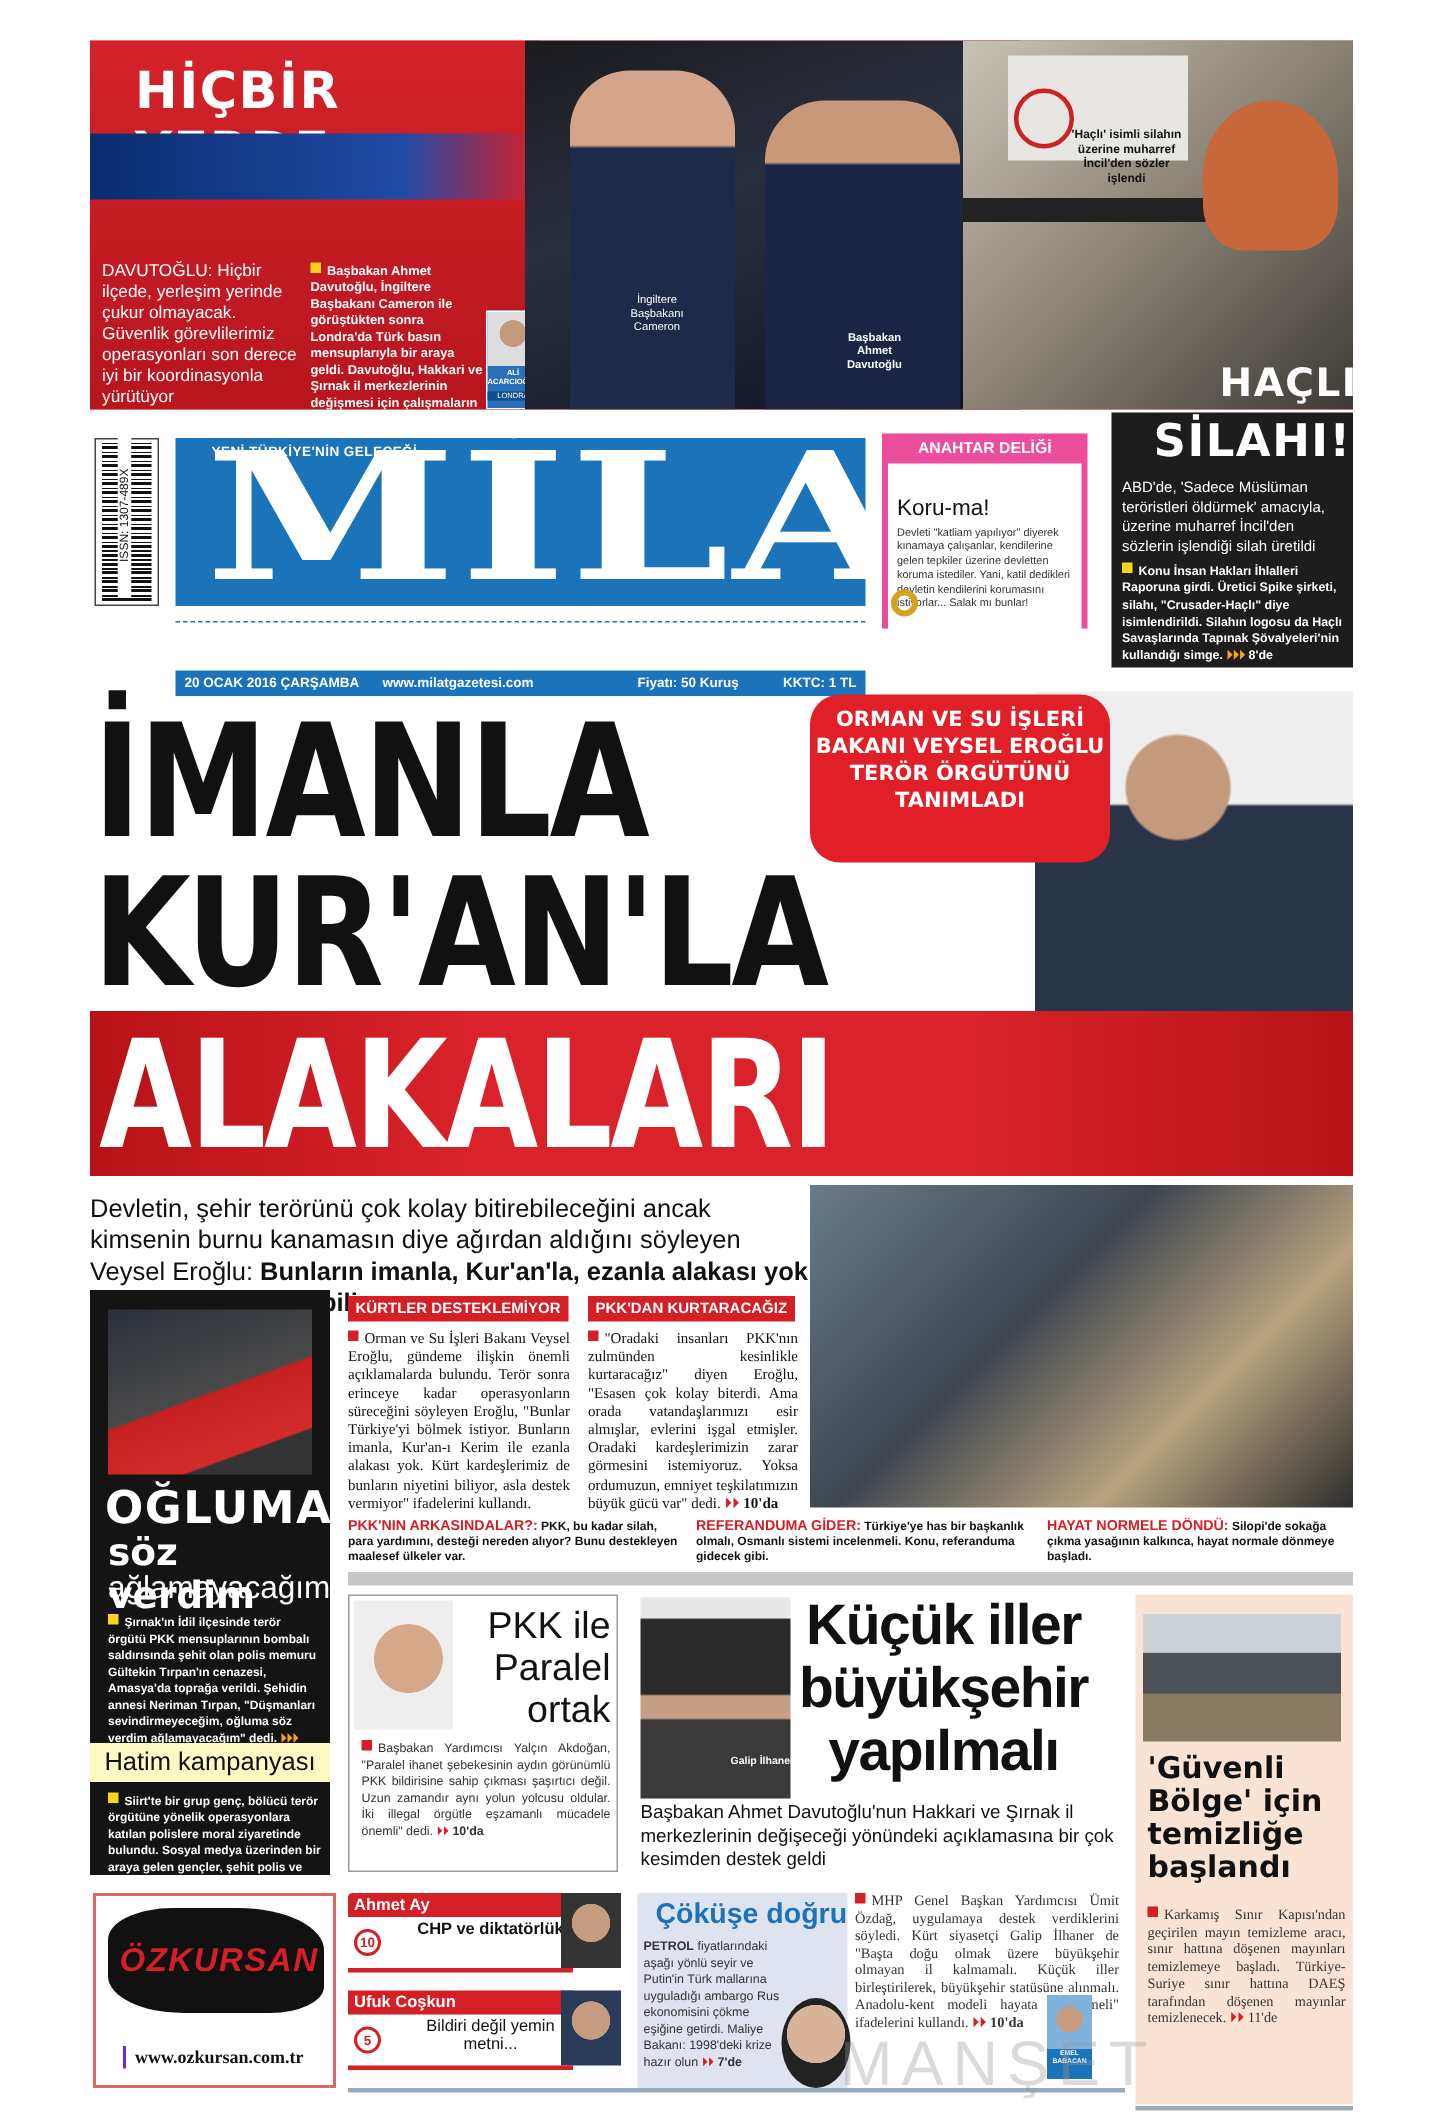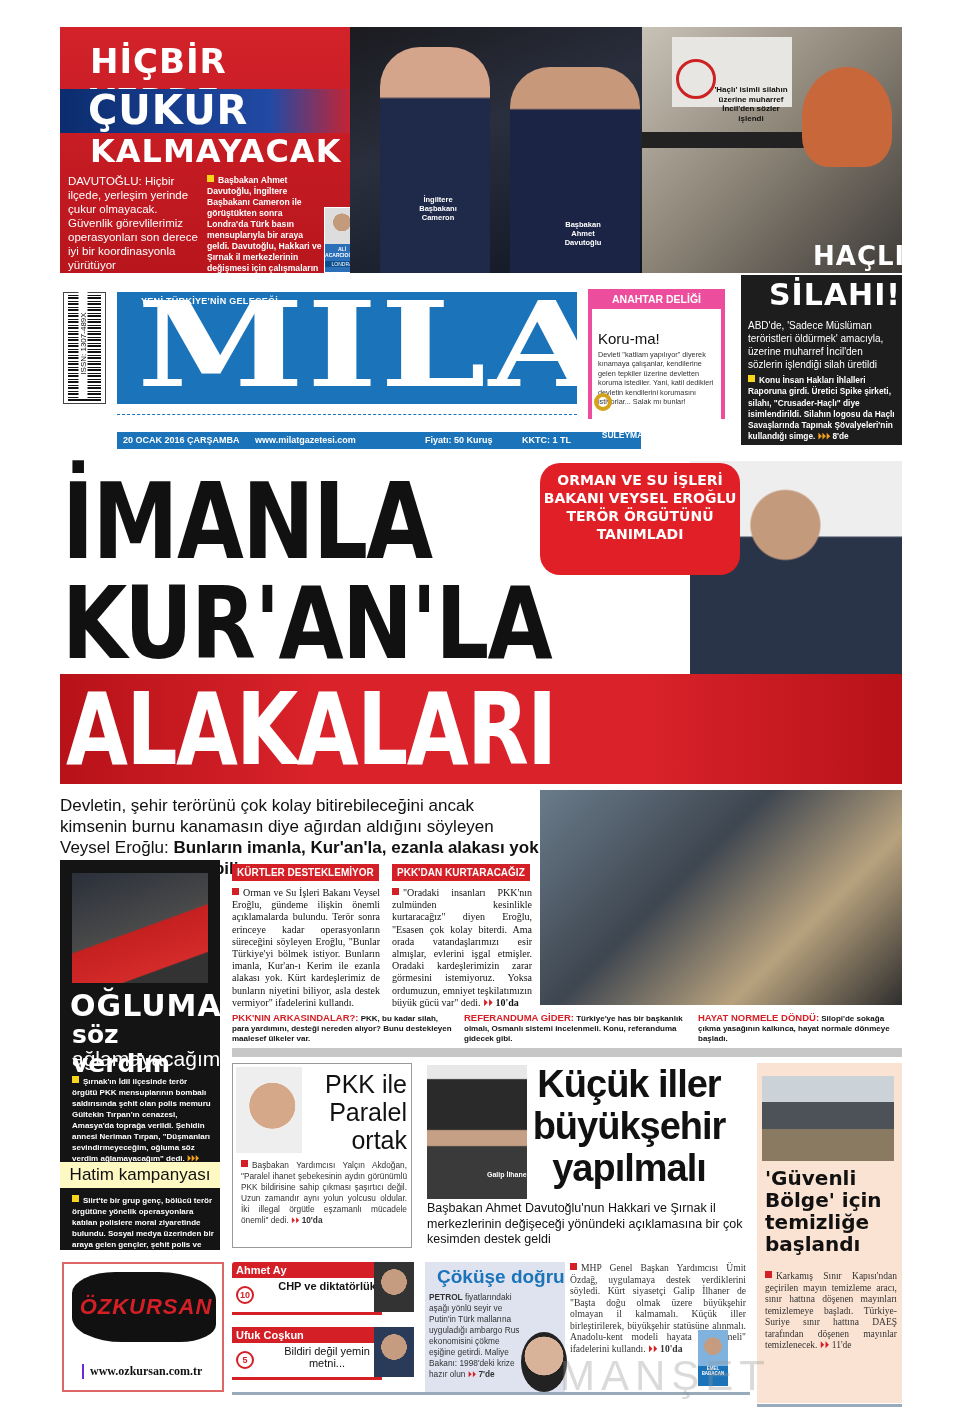--- a/index.html
+++ b/index.html
@@ -12,21 +12,21 @@
 
 #top{left:60px;top:27px;width:842px;height:246px;background:#d81f26;overflow:hidden}
 #top-left{left:0;top:0;width:300px;height:246px;background:linear-gradient(#d3222a,#b8151d)}
 .h-white{color:#fff;font-weight:900;font-family:"DejaVu Sans",sans-serif;letter-spacing:1px}
 #cukur-band{left:0;top:62px;width:300px;height:44px;background:linear-gradient(90deg,#0b2c6e,#214aa5 70%,#d81f26)}
 #photo-pm{left:290px;top:0;width:330px;height:246px;background:linear-gradient(160deg,#1b1b1f,#2a2f3e 40%,#0e1320)}
 #photo-gun{left:582px;top:0;width:260px;height:246px;background:linear-gradient(135deg,#c9c2b6,#8a8275 50%,#3d3a37)}
 #haclibox{left:681px;top:170px;width:161px;height:76px}
 
 #mast{left:117px;top:292px;width:460px;height:112px;background:#1b73ba}
-#datebar{left:117px;top:432px;width:524px;height:17px;background:#1b73ba;color:#fff;font-size:9px;font-weight:bold}
+#datebar{left:117px;top:447px;width:460px;height:17px;background:#1b73ba;color:#fff;font-size:9px;font-weight:bold}
 #issn{left:63px;top:292px;width:43px;height:112px;background:#fff;border:1px solid #444}
 #anahtar{left:588px;top:289px;width:137px;height:130px;background:#ec4d9c;padding:4px}
 #silahi{left:741px;top:275px;width:161px;height:170px;background:#1d1d1d;color:#fff}
 
 .big{font-family:"DejaVu Sans",sans-serif;font-weight:900;transform-origin:left top;letter-spacing:-2px;line-height:1}
 #redbar{left:60px;top:674px;width:842px;height:110px;background:linear-gradient(90deg,#b71218,#d9222a 30%,#d9222a 70%,#b71218)}
 #bubble{left:540px;top:463px;width:200px;height:112px;background:#e11f27;border-radius:20px;color:#fff;font-weight:900;font-size:14px;text-align:center;line-height:18px;padding-top:8px;font-family:"DejaVu Sans",sans-serif}
 #minister{left:690px;top:461px;width:212px;height:213px;background:radial-gradient(circle at 45% 30%,#c49a7c 0 18%,transparent 19%),linear-gradient(180deg,#eee 0 35%,#2a3448 36%)}
 
 #deck{left:60px;top:795px;width:480px;font-size:17px;line-height:21px}
@@ -46,34 +46,32 @@
 #mhp{left:570px;top:1262px;width:180px;height:130px}
 .bottomline{height:3px;background:#9ab;position:absolute}
 </style>
 </head>
 <body>
 
 <div id="top" class="abs">
   <div id="top-left" class="abs">
     <div class="abs h-white" style="left:30px;top:14px;font-size:34px">HİÇBİR YERDE</div>
     <div id="cukur-band" class="abs"></div>
-    <div class="abs h-white" style="left:28px;top:60px;font-size:40px">ÇUKUR</div>
-    <div class="abs h-white" style="left:30px;top:105px;font-size:32px">KALMAYACAK</div>
     <div class="abs" style="left:8px;top:147px;width:134px;color:#fff;font-size:11.5px;line-height:14px;text-align:left">DAVUTOĞLU: Hiçbir ilçede, yerleşim yerinde çukur olmayacak. Güvenlik görevlilerimiz operasyonları son derece iyi bir koordinasyonla yürütüyor</div>
     <div class="abs cond" style="left:147px;top:148px;width:115px;color:#fff;font-size:8.6px;line-height:11px;font-weight:bold"><span class="bull yb"></span><span>Başbakan Ahmet Davutoğlu, İngiltere Başbakanı Cameron ile görüştükten sonra Londra'da Türk basın mensuplarıyla bir araya geldi. Davutoğlu, Hakkari ve Şırnak il merkezlerinin değişmesi için çalışmaların sürdüğünü ifade etti.</span>  </div>
     <div class="abs" style="left:264px;top:180px;width:36px;height:66px;background:#2a6fb7;border:1px solid #fff">
       <div style="height:36px;background:radial-gradient(circle at 50% 40%,#c49a7c 0 32%,#ddd 33%)"></div>
       <div style="font-size:5px;color:#fff;text-align:center;font-weight:bold;padding-top:2px">ALİ ACARCIOĞLU</div>
       <div style="font-size:5px;color:#fff;text-align:center;background:#0d4f8f;margin-top:3px">LONDRA</div>
     </div>
   </div>
   <div id="photo-pm" class="abs">
     <div class="abs" style="left:30px;top:20px;width:110px;height:226px;background:linear-gradient(#d4a58a 0 22%,#1f2a4a 23%);border-radius:40px 40px 0 0"></div>
     <div class="abs" style="left:160px;top:40px;width:130px;height:206px;background:linear-gradient(#c7987a 0 20%,#1b2444 21%);border-radius:40px 40px 0 0"></div>
-    <div class="abs cond" style="left:58px;top:168px;width:60px;color:#fff;font-size:7.5px;line-height:9px;text-align:center;font-weight:bold">İngiltere Başbakanı Cameron</div>
+    <div class="abs cond" style="left:58px;top:168px;width:60px;color:#fff;font-size:7.5px;line-height:9px;text-align:center;font-weight:normal">İngiltere Başbakanı Cameron</div>
     <div class="abs cond" style="left:208px;top:193px;width:50px;color:#fff;font-size:7.5px;line-height:9px;text-align:center;font-weight:bold">Başbakan Ahmet Davutoğlu</div>
   </div>
   <div id="photo-gun" class="abs">
     <div class="abs" style="left:30px;top:10px;width:120px;height:70px;background:#e8e6e2">
       <div style="position:absolute;left:4px;top:22px;width:40px;height:40px;border:3px solid #c22;border-radius:50%"></div>
     </div>
     <div class="abs cond" style="left:70px;top:58px;width:78px;color:#111;font-size:8px;line-height:9.5px;font-weight:bold;text-align:center">'Haçlı' isimli silahın üzerine muharref İncil'den sözler işlendi</div>
     <div class="abs" style="left:0;top:105px;width:220px;height:16px;background:#222"></div>
     <div class="abs" style="left:160px;top:40px;width:90px;height:100px;background:#c8673a;border-radius:50% 50% 30% 30%"></div>
   </div>

